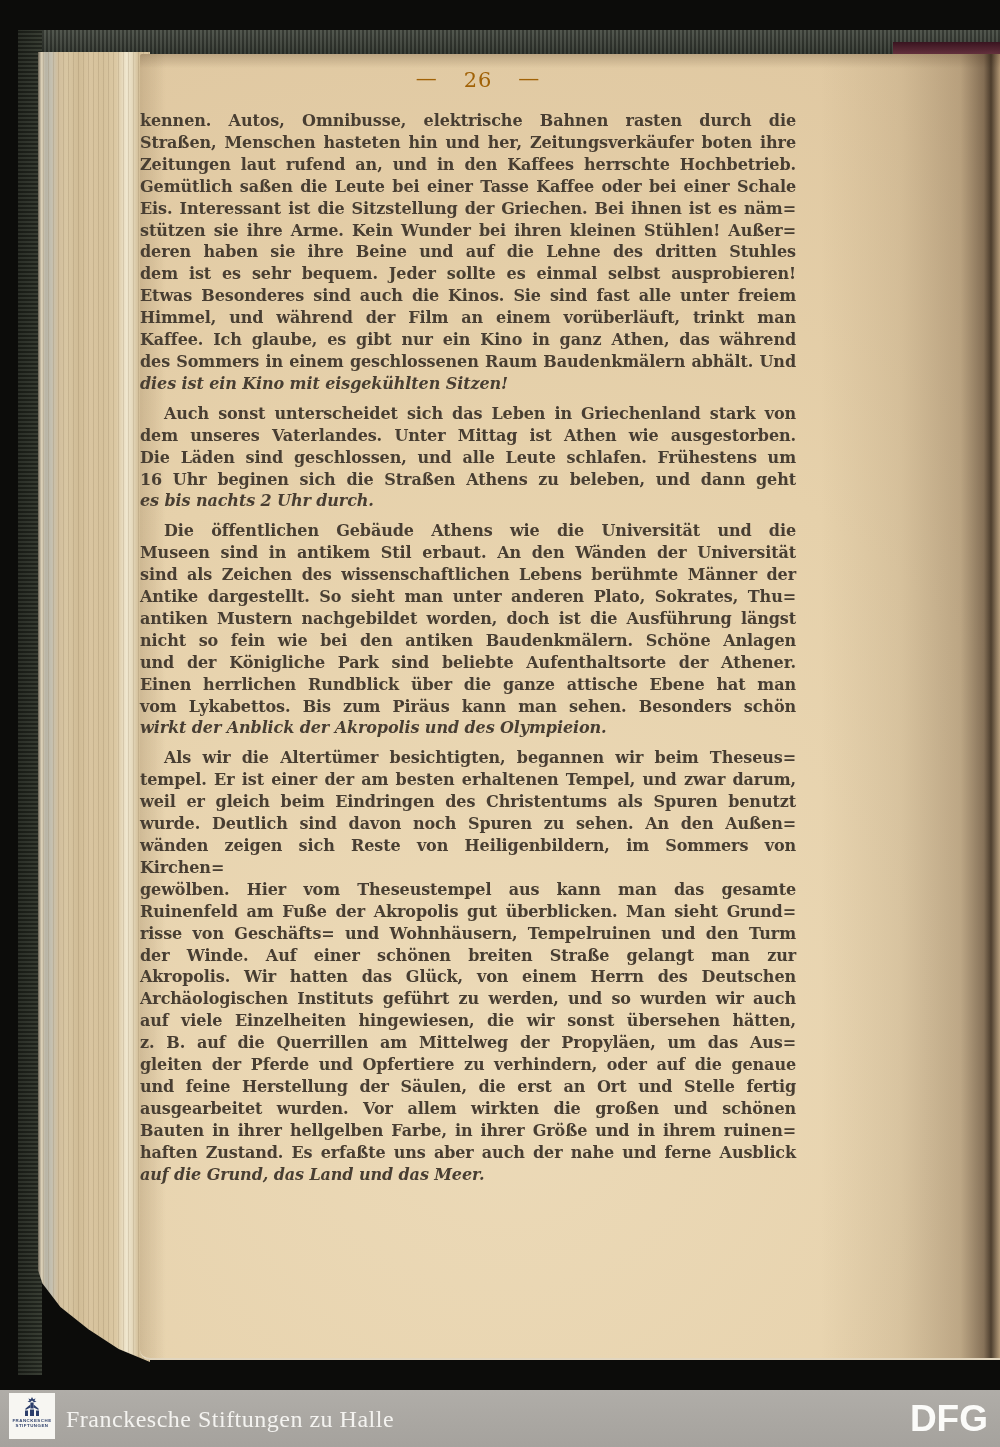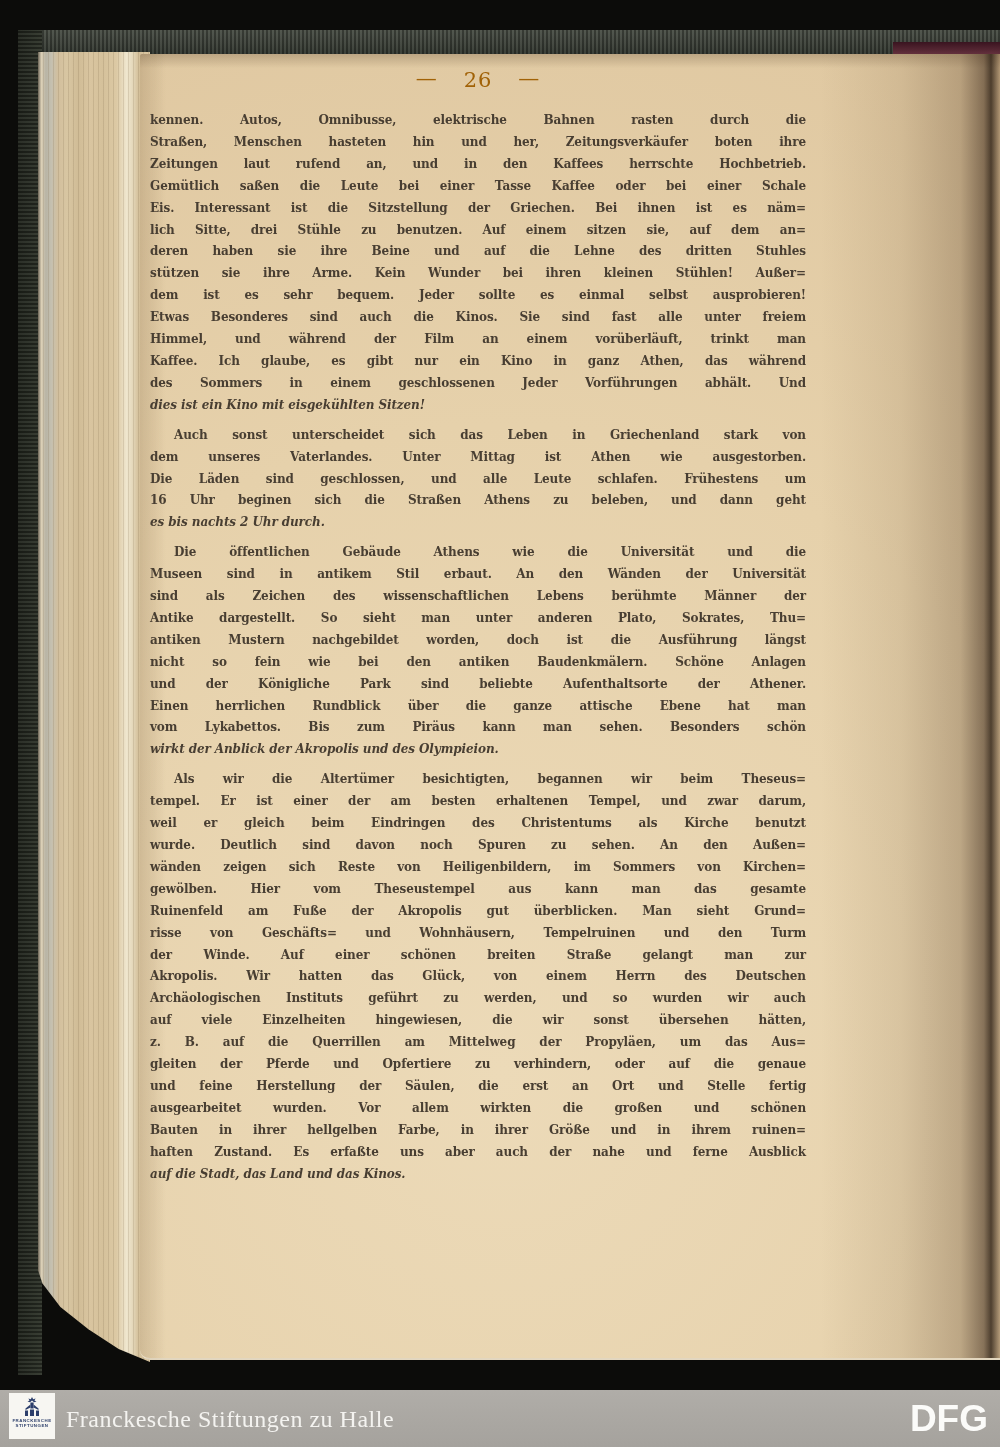--- a/index.html
+++ b/index.html
@@ -61,25 +61,25 @@
   }
 
   
   .page-header{
     position:absolute;left:150px;top:68px;width:656px;
     text-align:center;color:#a16207;font-size:21px;
     letter-spacing:1px;
   }
   .page-header .dash{display:inline-block;margin:0 26px;transform:translateY(-2px);}
   .text-block{
-    position:absolute;left:150px;top:110px;width:656px;
+    position:absolute;left:140px;top:110px;width:656px;
     color:var(--ink,#483e32);
     font-family:"DejaVu Serif",serif;
     font-weight:bold;
-    font-size:12px;line-height:21.9px;
+    font-size:16px;line-height:21.9px;
     letter-spacing:-0.1px;
   }
   .paragraph{margin:0 0 0 0;padding-top:8px;}
   .paragraph:first-child{padding-top:0;}
   .line{text-align:justify;text-align-last:justify;white-space:normal;}
   .line.last{text-align-last:left;font-style:italic;}
   .paragraph.indent .line:first-child{text-indent:24px;}
 
   
   .footer-bar{
@@ -128,28 +128,27 @@
     <span class="dash">—</span><span>26</span><span class="dash">—</span>
   </div>
 
   <div class="text-block" id="text-block">
       <div class="paragraph">
         <div class="line">kennen. Autos, Omnibusse, elektrische Bahnen rasten durch die</div>
         <div class="line">Straßen, Menschen hasteten hin und her, Zeitungsverkäufer boten ihre</div>
         <div class="line">Zeitungen laut rufend an, und in den Kaffees herrschte Hochbetrieb.</div>
         <div class="line">Gemütlich saßen die Leute bei einer Tasse Kaffee oder bei einer Schale</div>
         <div class="line">Eis. Interessant ist die Sitzstellung der Griechen. Bei ihnen ist es näm=</div>
-        <div class="line">lich Sitte, drei Stühle zu benutzen. Auf einem sitzen sie, auf dem an=</div>
+        <div class="line">stützen sie ihre Arme. Kein Wunder bei ihren kleinen Stühlen! Außer=</div>
         <div class="line">deren haben sie ihre Beine und auf die Lehne des dritten Stuhles</div>
-        <div class="line">stützen sie ihre Arme. Kein Wunder bei ihren kleinen Stühlen! Außer=</div>
         <div class="line">dem ist es sehr bequem. Jeder sollte es einmal selbst ausprobieren!</div>
         <div class="line">Etwas Besonderes sind auch die Kinos. Sie sind fast alle unter freiem</div>
         <div class="line">Himmel, und während der Film an einem vorüberläuft, trinkt man</div>
         <div class="line">Kaffee. Ich glaube, es gibt nur ein Kino in ganz Athen, das während</div>
-        <div class="line">des Sommers in einem geschlossenen Jeder Vorführungen abhält. Und</div>
+        <div class="line">des Sommers in einem geschlossenen Raum Baudenkmälern abhält. Und</div>
         <div class="line last">dies ist ein Kino mit eisgekühlten Sitzen!</div>
       </div>
       <div class="paragraph indent">
         <div class="line">Auch sonst unterscheidet sich das Leben in Griechenland stark von</div>
         <div class="line">dem unseres Vaterlandes. Unter Mittag ist Athen wie ausgestorben.</div>
         <div class="line">Die Läden sind geschlossen, und alle Leute schlafen. Frühestens um</div>
         <div class="line">16 Uhr beginen sich die Straßen Athens zu beleben, und dann geht</div>
         <div class="line last">es bis nachts 2 Uhr durch.</div>
       </div>
       <div class="paragraph indent">
@@ -160,37 +159,37 @@
         <div class="line">antiken Mustern nachgebildet worden, doch ist die Ausführung längst</div>
         <div class="line">nicht so fein wie bei den antiken Baudenkmälern. Schöne Anlagen</div>
         <div class="line">und der Königliche Park sind beliebte Aufenthaltsorte der Athener.</div>
         <div class="line">Einen herrlichen Rundblick über die ganze attische Ebene hat man</div>
         <div class="line">vom Lykabettos. Bis zum Piräus kann man sehen. Besonders schön</div>
         <div class="line last">wirkt der Anblick der Akropolis und des Olympieion.</div>
       </div>
       <div class="paragraph indent">
         <div class="line">Als wir die Altertümer besichtigten, begannen wir beim Theseus=</div>
         <div class="line">tempel. Er ist einer der am besten erhaltenen Tempel, und zwar darum,</div>
-        <div class="line">weil er gleich beim Eindringen des Christentums als Kirche benutzt</div>
+        <div class="line">weil er gleich beim Eindringen des Christentums als Spuren benutzt</div>
         <div class="line">wurde. Deutlich sind davon noch Spuren zu sehen. An den Außen=</div>
         <div class="line">wänden zeigen sich Reste von Heiligenbildern, im Sommers von Kirchen=</div>
         <div class="line">gewölben. Hier vom Theseustempel aus kann man das gesamte</div>
         <div class="line">Ruinenfeld am Fuße der Akropolis gut überblicken. Man sieht Grund=</div>
         <div class="line">risse von Geschäfts= und Wohnhäusern, Tempelruinen und den Turm</div>
         <div class="line">der Winde. Auf einer schönen breiten Straße gelangt man zur</div>
         <div class="line">Akropolis. Wir hatten das Glück, von einem Herrn des Deutschen</div>
         <div class="line">Archäologischen Instituts geführt zu werden, und so wurden wir auch</div>
         <div class="line">auf viele Einzelheiten hingewiesen, die wir sonst übersehen hätten,</div>
         <div class="line">z. B. auf die Querrillen am Mittelweg der Propyläen, um das Aus=</div>
         <div class="line">gleiten der Pferde und Opfertiere zu verhindern, oder auf die genaue</div>
         <div class="line">und feine Herstellung der Säulen, die erst an Ort und Stelle fertig</div>
         <div class="line">ausgearbeitet wurden. Vor allem wirkten die großen und schönen</div>
         <div class="line">Bauten in ihrer hellgelben Farbe, in ihrer Größe und in ihrem ruinen=</div>
         <div class="line">haften Zustand. Es erfaßte uns aber auch der nahe und ferne Ausblick</div>
-        <div class="line last">auf die Stadt, das Land und das Kinos.</div>
+        <div class="line last">auf die Grund, das Land und das Meer.</div>
       </div>
     </div>
 
   <div class="footer-bar">
     <div class="logo-box">
       <svg class="logo-emblem" viewBox="0 0 18 20" xmlns="http://www.w3.org/2000/svg">
         <g fill="#2c3e6b">
           <path d="M9 1 L10.2 3.2 L12.6 2.4 L11.4 4.6 L13.5 5.6 L11 6.2 L9 4.4 L7 6.2 L4.5 5.6 L6.6 4.6 L5.4 2.4 L7.8 3.2 Z"></path>
           <rect x="7.4" y="6.5" width="3.2" height="6"></rect>
           <path d="M7.4 8.5 L2.5 12.5 L2.5 14 L7.4 11.5 Z"></path>

